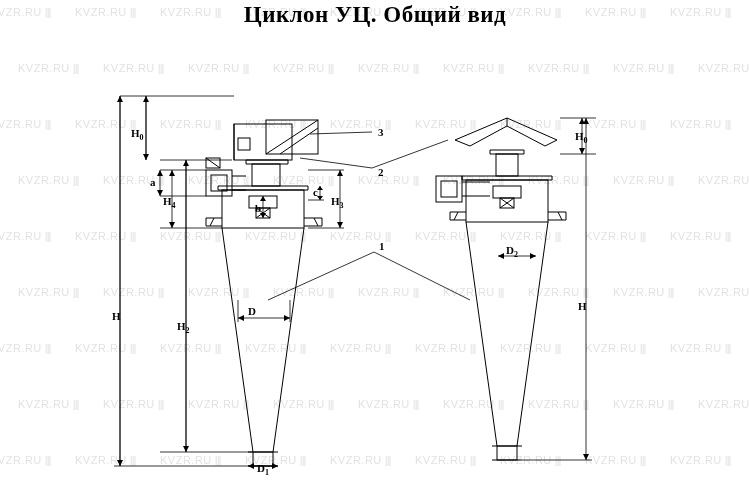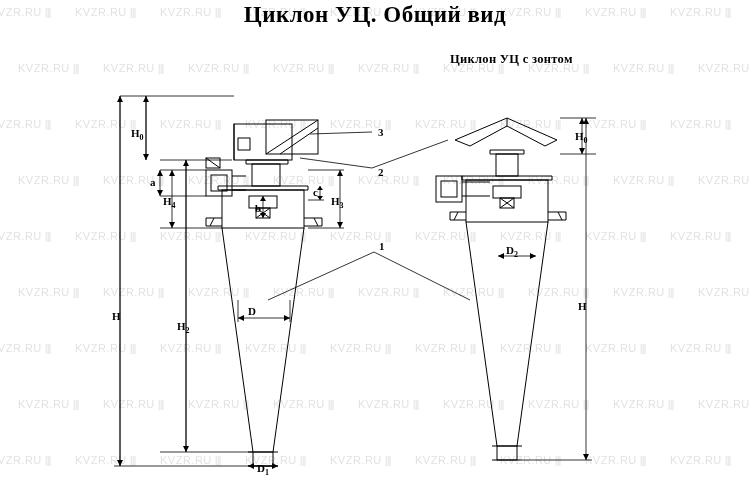--- a/index.html
+++ b/index.html
@@ -49,21 +49,20 @@
   svg#draw{position:absolute;left:0;top:0;width:750px;height:500px;z-index:6;}
   svg#draw text{font-family:"Liberation Serif", serif;font-size:11px;font-weight:bold;}
   .lbl{font-family:"Liberation Serif", serif;font-size:11px;font-weight:bold;}
 </style>
 </head>
 <body>
 
 <div id="stage">
 
   <div class="main-title">Циклон УЦ. Общий вид</div>
-  <div class="sub-title" id="sub-right">Циклон УЦ с зонтом</div>
 
   <svg id="draw" viewBox="0 0 750 500">
     <g stroke="#000" fill="none" stroke-width="1" shape-rendering="geometricPrecision">
 
       <g>
 
         <rect x="222" y="190" width="82" height="38"></rect>
 
         <line x1="218" y1="190" x2="308" y2="190"></line>
         <line x1="218" y1="186" x2="308" y2="186"></line>

